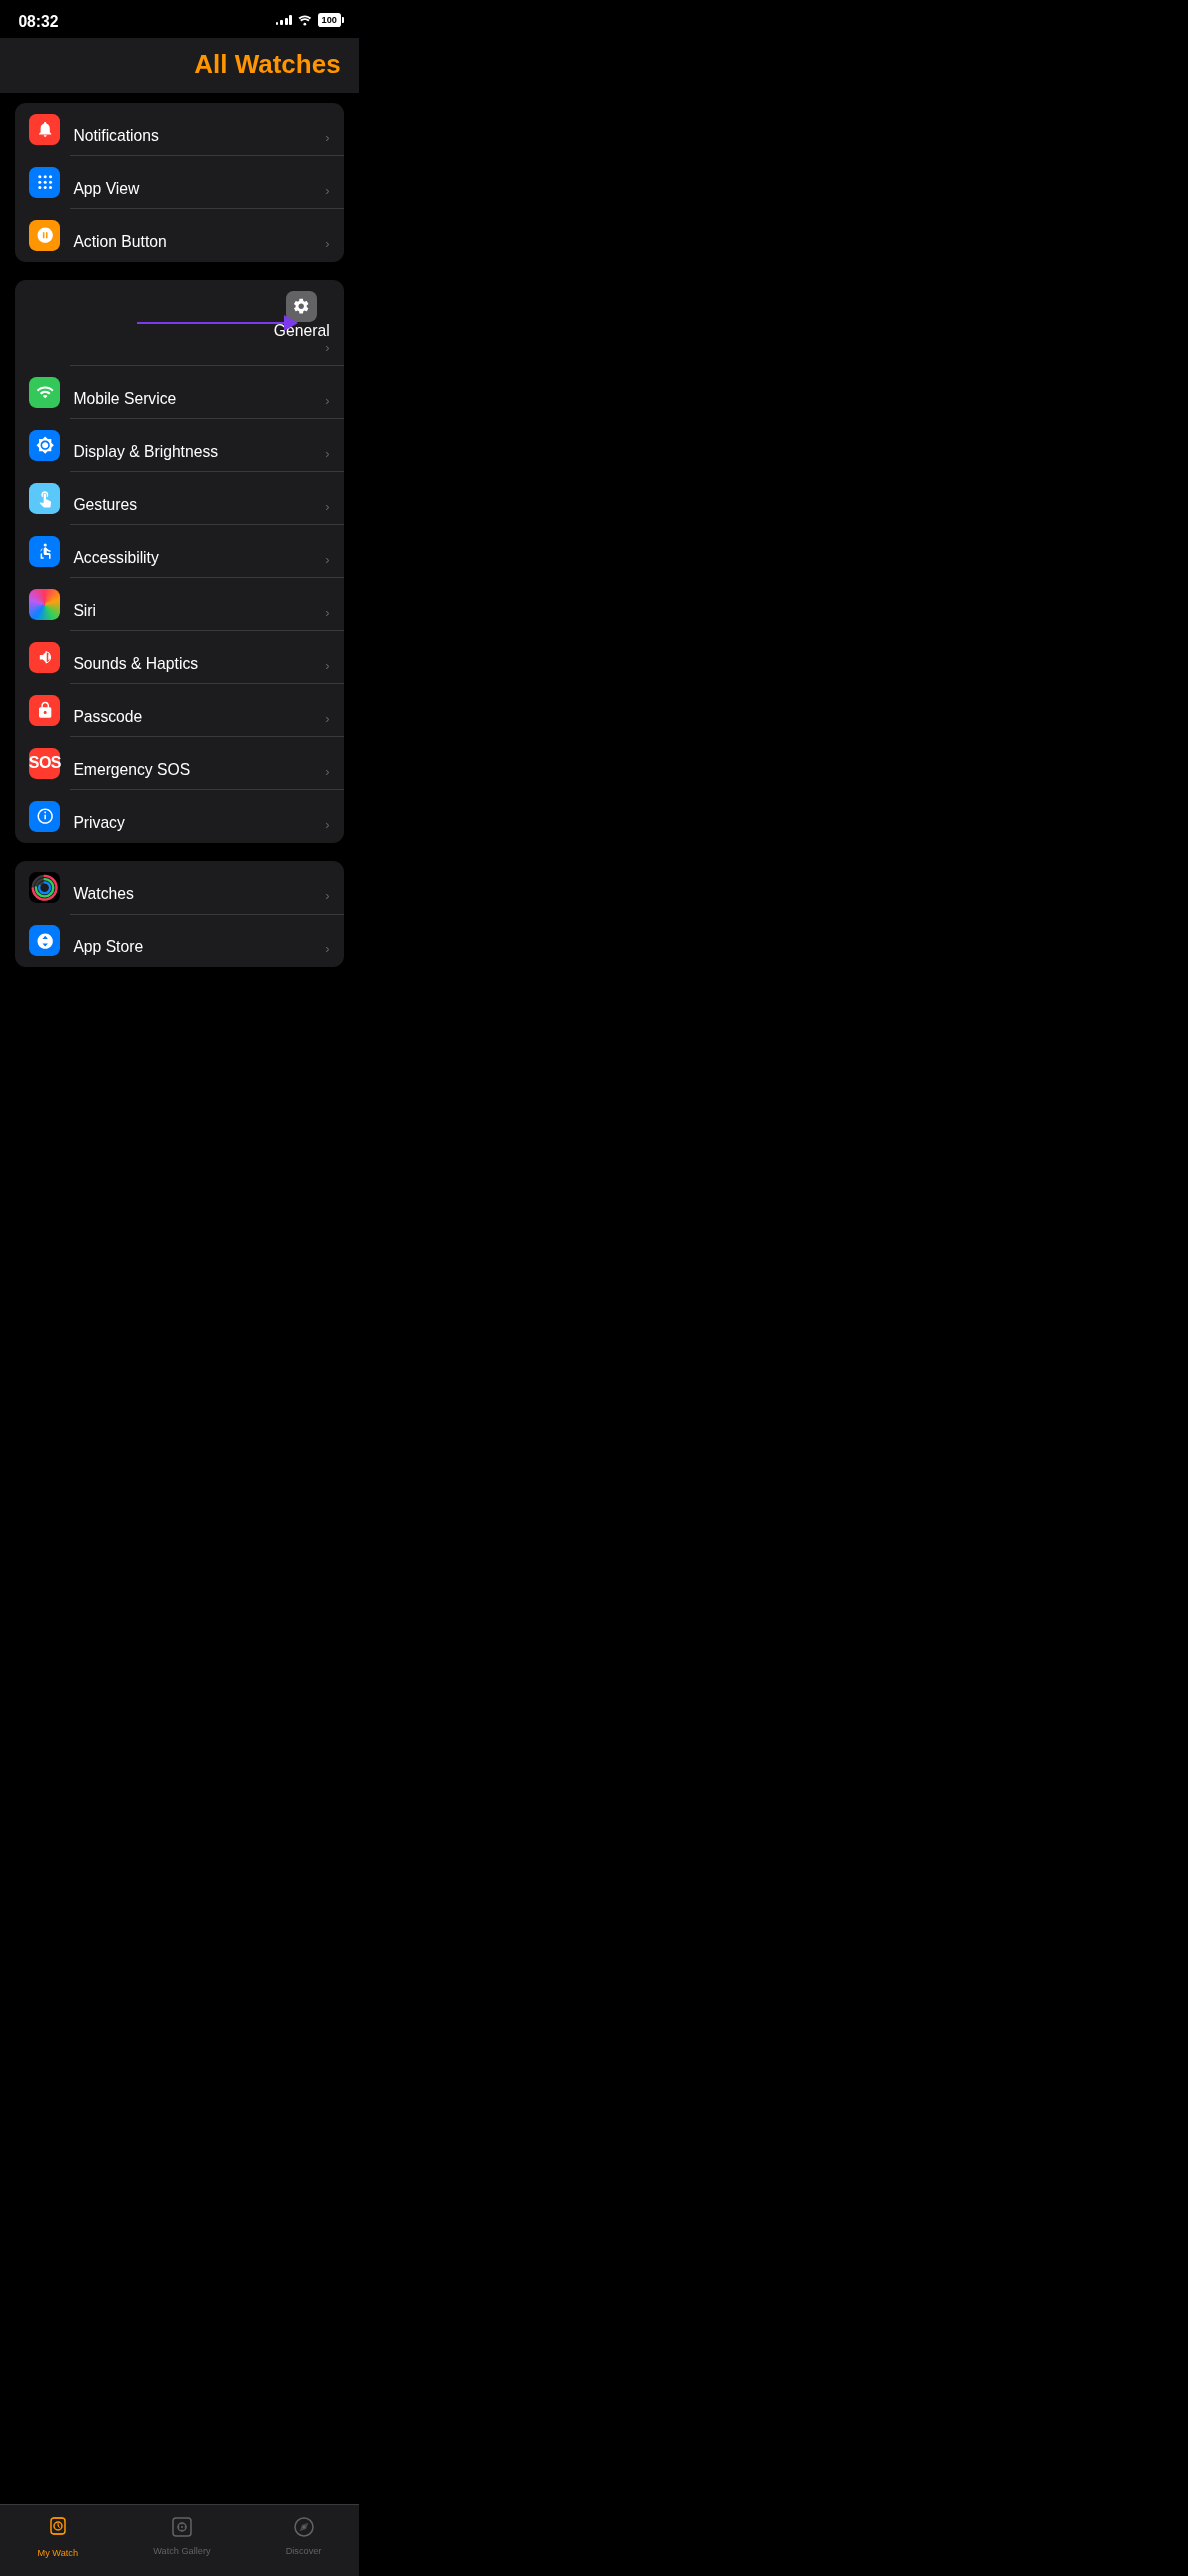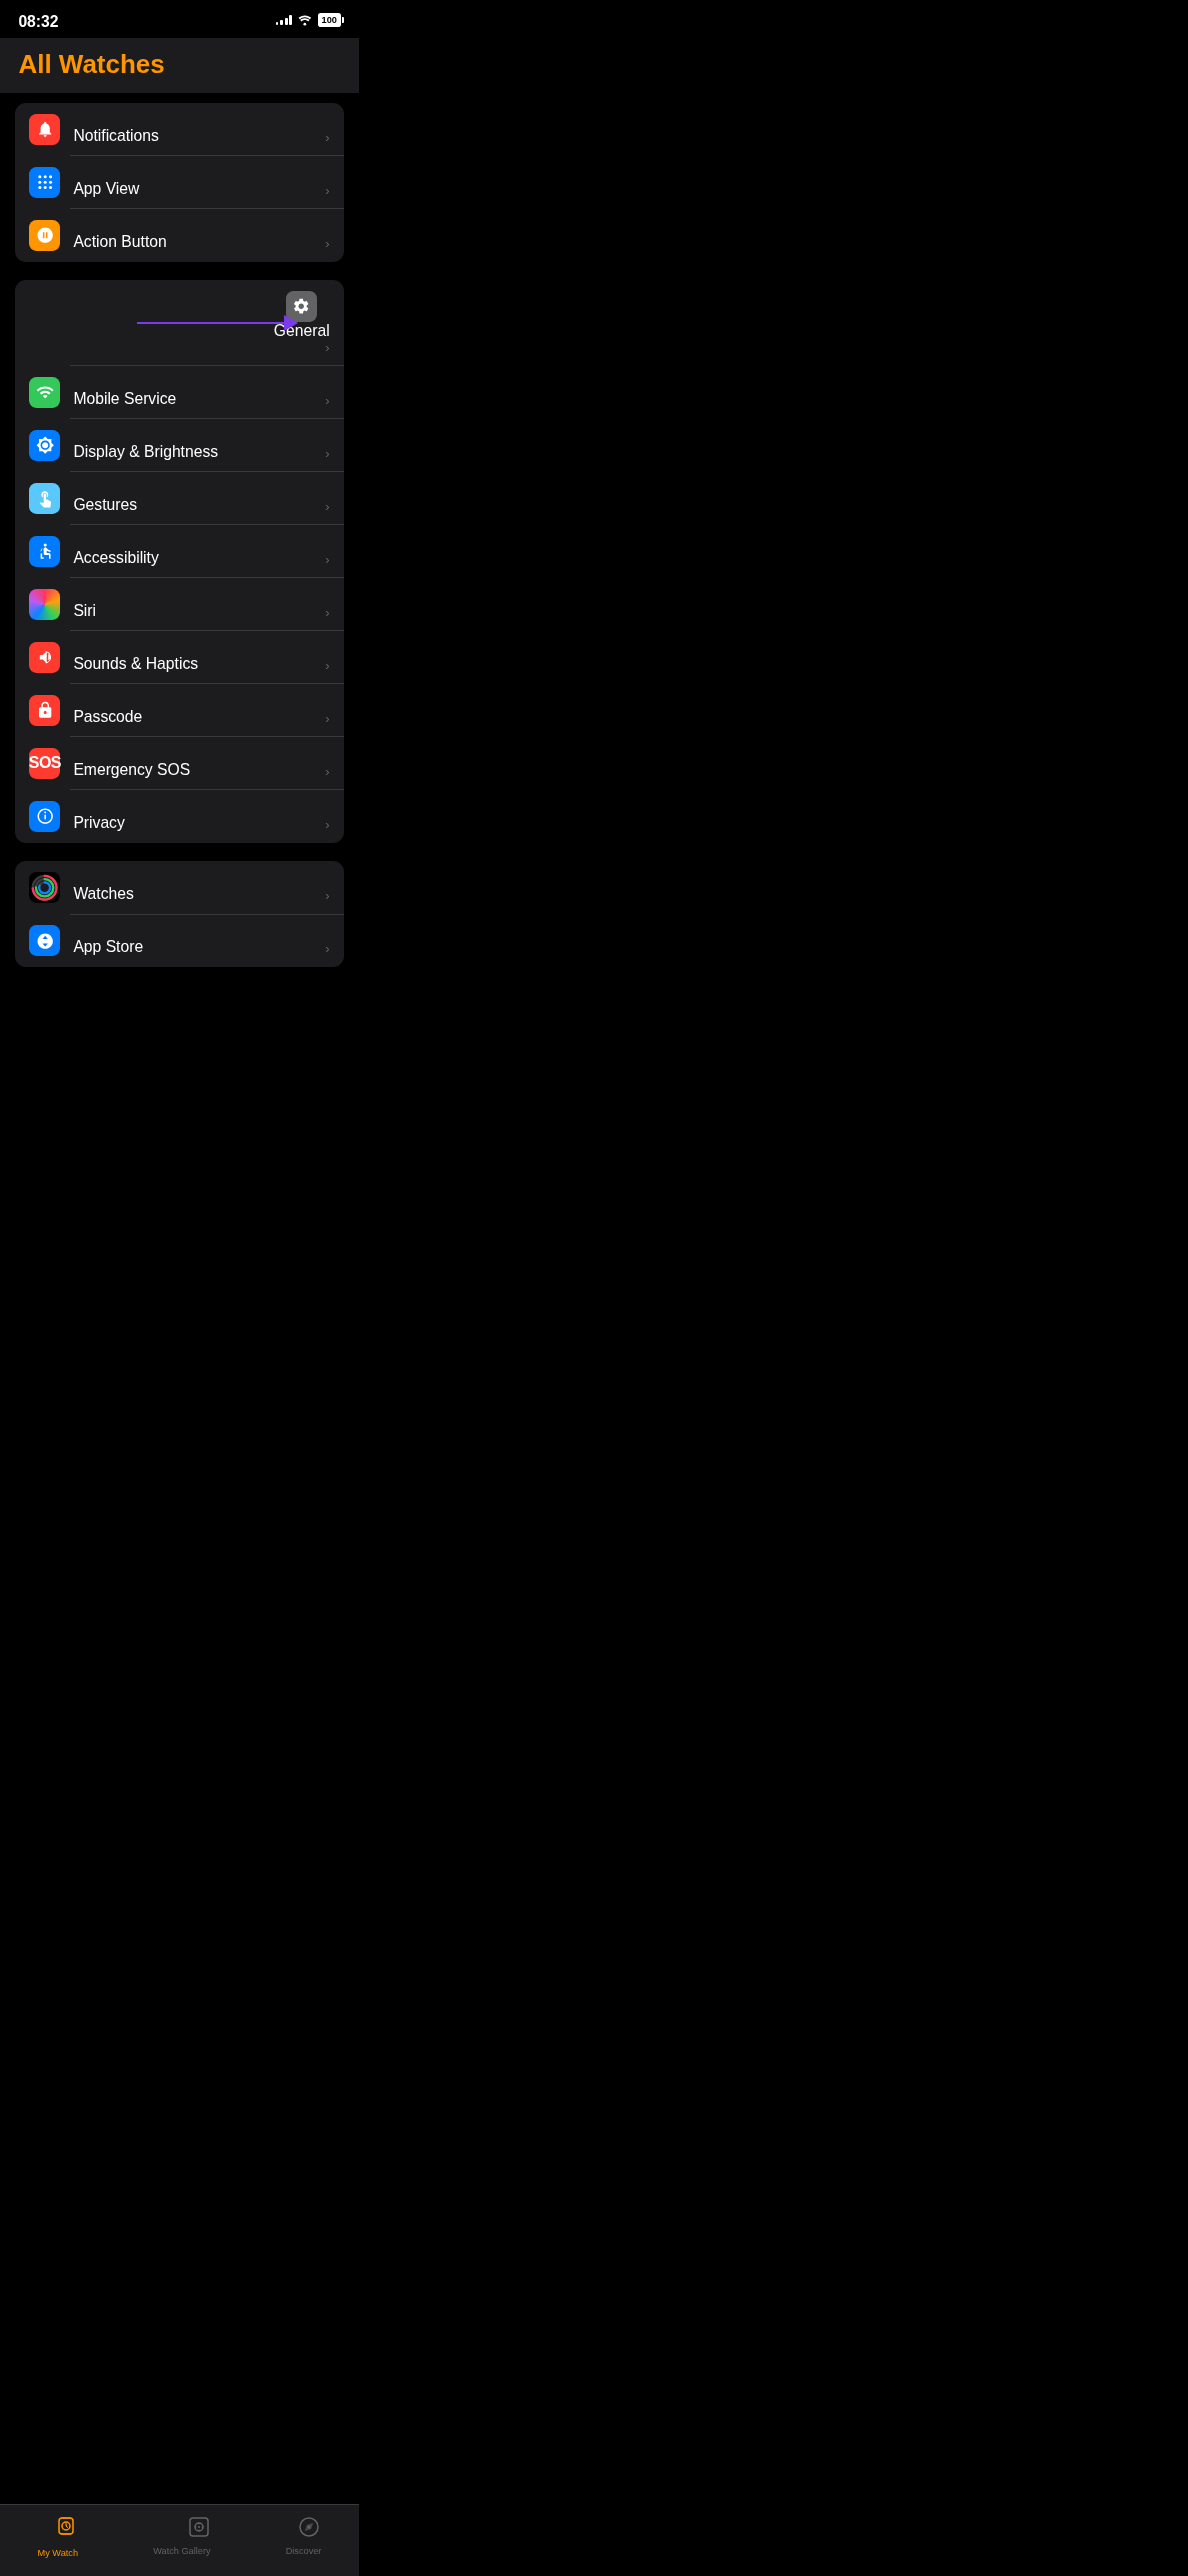--- a/index.html
+++ b/index.html
@@ -68,20 +68,21 @@
       right: -3.7px;
       width: 2.8px;
       height: 5.5px;
       background: #fff;
       border-radius: 0 0.9px 0.9px 0;
     }
 
     .header {
       background: #1c1c1e;
       padding: 11px 18.4px 13px;
+      text-align: right;
     }
 
     .all-watches-title {
       font-size: 26px;
       font-weight: 700;
       color: #ff9500;
     }
 
     .content {
       background: #000;
@@ -158,21 +159,21 @@
       border-top: 0.5px solid #3a3a3c;
       display: flex;
       justify-content: space-around;
       align-items: center;
       padding: 9.2px 0 18.4px;
     }
 
     .tab-item {
       display: flex;
       flex-direction: column;
-      align-items: flex-end;
+      align-items: center;
       gap: 3.7px;
       cursor: pointer;
     }
 
     .tab-label {
       font-size: 9.2px;
     }
 
     .tab-active {
       color: #ff9500;

